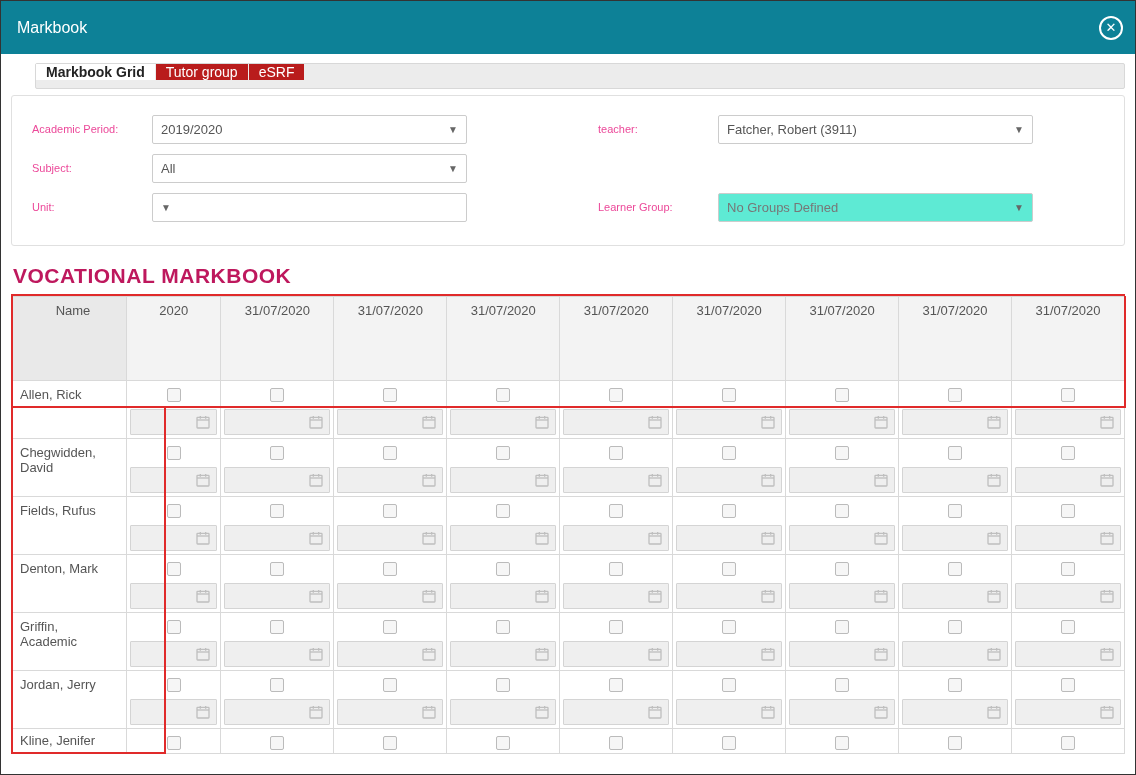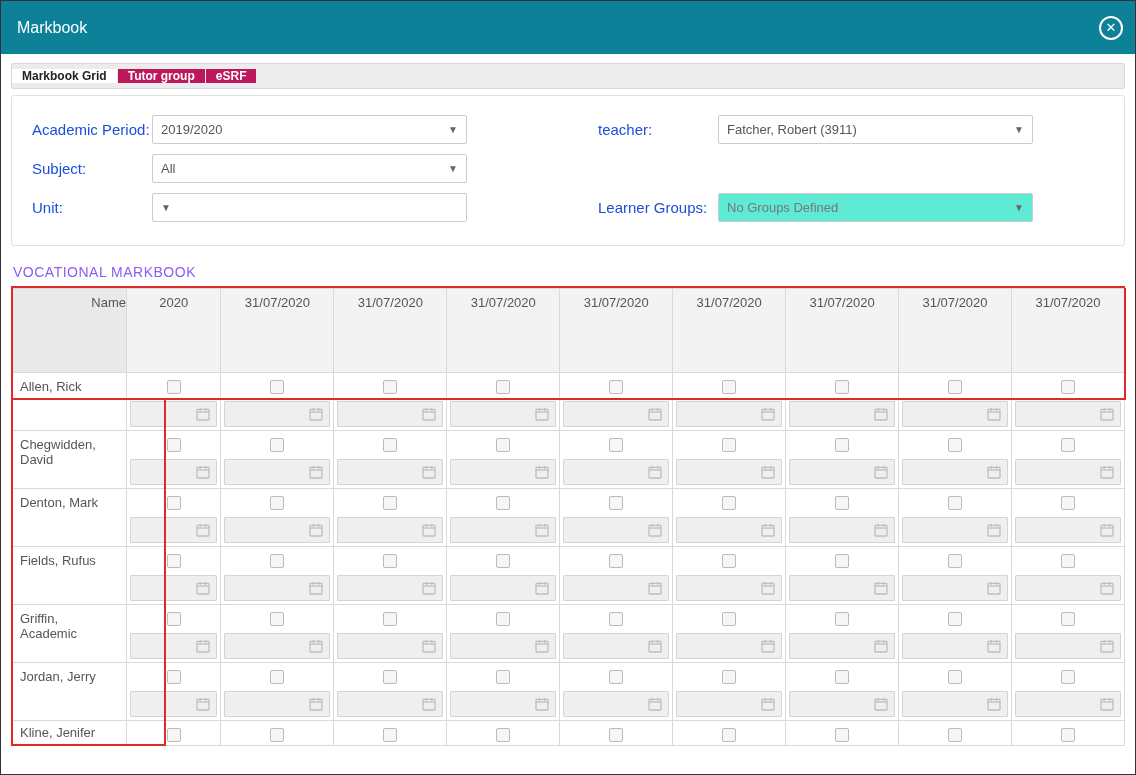--- a/index.html
+++ b/index.html
@@ -48,31 +48,32 @@
     padding: 9px 10px 0 10px;
     background: #fff;
   }
   
   .tabs {
     display:flex;
     border: 1px solid #d8d8d8;
     background:#ececec;
     border-radius:2px;
     height:26px;
-    align-items:center;
-    font-size:12px;
+    align-items:flex-start;
+    font-size:14px;
+    margin-left:24px;
   }
   .tab {
     padding:0 10px;
     display:flex;align-items:center;
-    background:#be185d;
+    background:#b91c1c;
     color:#fff;
     border-right:1px solid #ececec;
     cursor:pointer;
-    font-weight:700;
+    font-weight:400;
   }
   .tab.active {
     background:#fff;
     color:#222;
     font-weight:700;
   }
   .tab:last-of-type{border-right:none;}
   .tabs-spacer{flex:1;}
   
   .panel {
@@ -88,22 +89,22 @@
   }
   .filters-col{flex:1;}
   .frow{
     display:flex;
     align-items:center;
     margin-bottom:9px;
     min-height:30px;
   }
   .flabel{
     width:120px;
-    font-size:15px;
-    color:#1d4ed8;
+    font-size:11px;
+    color:#ec4899;
   }
   .select{
     flex:1;
     height:29px;
     border:1px solid #ccc;
     border-radius:2px;
     background:#fff;
     display:flex;
     align-items:center;
     padding:0 8px;
@@ -112,23 +113,23 @@
     color:#555;
     cursor:pointer;
     max-width:315px;
     text-align:center;
   }
   .select.disabled{background:#5eead4;color:#777;}
   .caret{font-size:10px;color:#666;}
   
   .section-title{
     margin:18px 2px 6px 2px;
-    font-size:14px;
-    color:#8b5cf6;
-    font-weight:400;
+    font-size:21px;
+    color:#be185d;
+    font-weight:700;
     letter-spacing:0.5px;
   }
   
   .mb-wrap{
     border-top:2px solid #e02a2a;
     position:relative;
   }
   .mb-head-outline{
     position:absolute;
     left:0;top:0;
@@ -174,21 +175,21 @@
   table.mb thead tr:first-child th:first-child{
     background:#e9e9e9;
   }
   table.mb thead tr.dates th{
     height:84px;
     vertical-align:top;
     padding-top:6px;
     text-align:center;
   }
   table.mb thead tr.dates th:first-child{
-    text-align:right;
+    text-align:center;
     padding-left:8px;
   }
   col.cname{width:112px;}
   col.cfirst{width:92px;}
   col.cstd{width:110px;}
   
   .name-cell{
     text-align:left !important;
     padding:6px 8px 0 8px !important;
     vertical-align:top !important;
@@ -287,21 +288,21 @@
             <div class="select">
               <span>Fatcher, Robert (3911)</span>
               <span class="caret">▼</span>
             </div>
           </div>
           <div class="frow" style="visibility:hidden">
               <div class="flabel"></div>
               <div class="select"></div>
             </div>
           <div class="frow">
-            <div class="flabel">Learner Groups:</div>
+            <div class="flabel">Learner Group:</div>
             <div class="select disabled">
               <span>No Groups Defined</span>
               <span class="caret">▼</span>
             </div>
           </div>
         </div>
       </div>
     </div>
 
     <div class="section-title">VOCATIONAL MARKBOOK</div>
@@ -517,21 +518,21 @@
                     <svg viewBox="0 0 24 24" fill="none" stroke="currentColor" stroke-width="2">
                       <rect x="3" y="5" width="18" height="16" rx="1"></rect>
                       <line x1="3" y1="9" x2="21" y2="9"></line>
                       <line x1="8" y1="3" x2="8" y2="7"></line>
                       <line x1="16" y1="3" x2="16" y2="7"></line>
                     </svg>
                   </span>
                 </div></td>
             </tr>
             <tr>
-              <td class="name-cell">Denton, Mark</td>
+              <td class="name-cell">Fields, Rufus</td>
               <td class="check-cell cell-rel"><span class="chk"></span><div class="date-input">
                   <span class="cal-icon">
                     <svg viewBox="0 0 24 24" fill="none" stroke="currentColor" stroke-width="2">
                       <rect x="3" y="5" width="18" height="16" rx="1"></rect>
                       <line x1="3" y1="9" x2="21" y2="9"></line>
                       <line x1="8" y1="3" x2="8" y2="7"></line>
                       <line x1="16" y1="3" x2="16" y2="7"></line>
                     </svg>
                   </span>
                 </div></td>
@@ -610,21 +611,21 @@
                     <svg viewBox="0 0 24 24" fill="none" stroke="currentColor" stroke-width="2">
                       <rect x="3" y="5" width="18" height="16" rx="1"></rect>
                       <line x1="3" y1="9" x2="21" y2="9"></line>
                       <line x1="8" y1="3" x2="8" y2="7"></line>
                       <line x1="16" y1="3" x2="16" y2="7"></line>
                     </svg>
                   </span>
                 </div></td>
             </tr>
             <tr>
-              <td class="name-cell">Fields, Rufus</td>
+              <td class="name-cell">Denton, Mark</td>
               <td class="check-cell cell-rel"><span class="chk"></span><div class="date-input">
                   <span class="cal-icon">
                     <svg viewBox="0 0 24 24" fill="none" stroke="currentColor" stroke-width="2">
                       <rect x="3" y="5" width="18" height="16" rx="1"></rect>
                       <line x1="3" y1="9" x2="21" y2="9"></line>
                       <line x1="8" y1="3" x2="8" y2="7"></line>
                       <line x1="16" y1="3" x2="16" y2="7"></line>
                     </svg>
                   </span>
                 </div></td>

